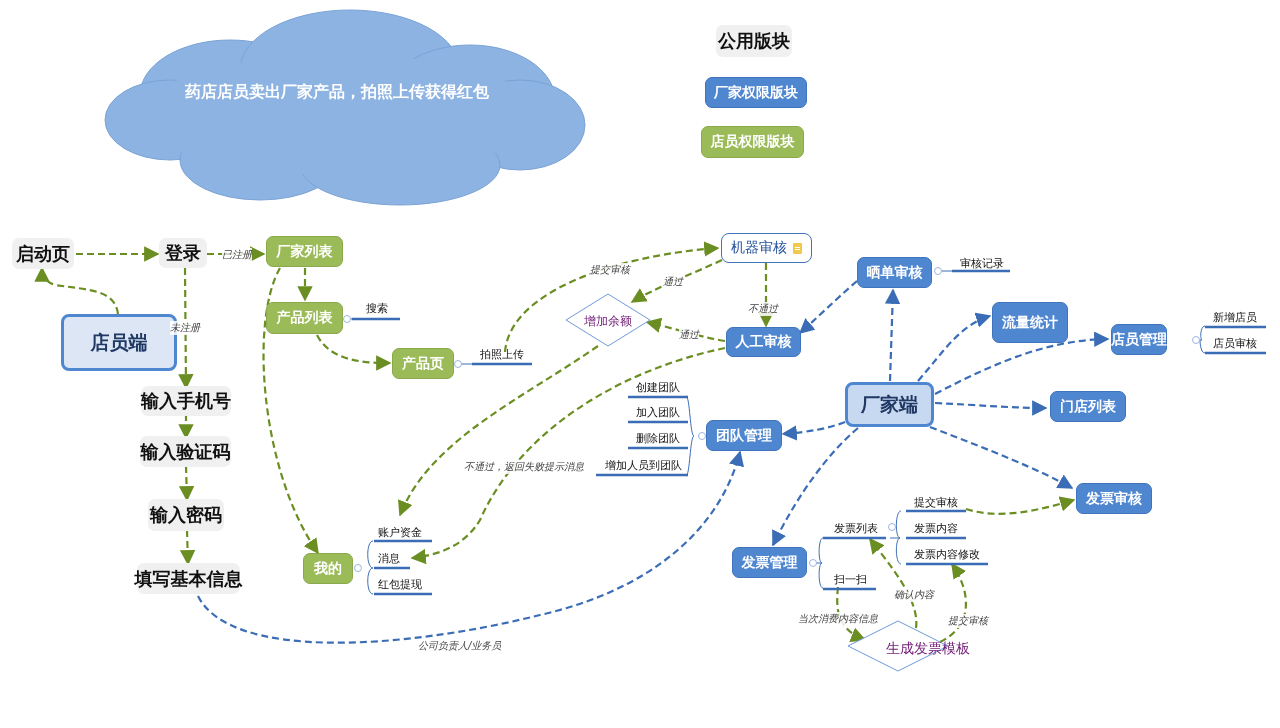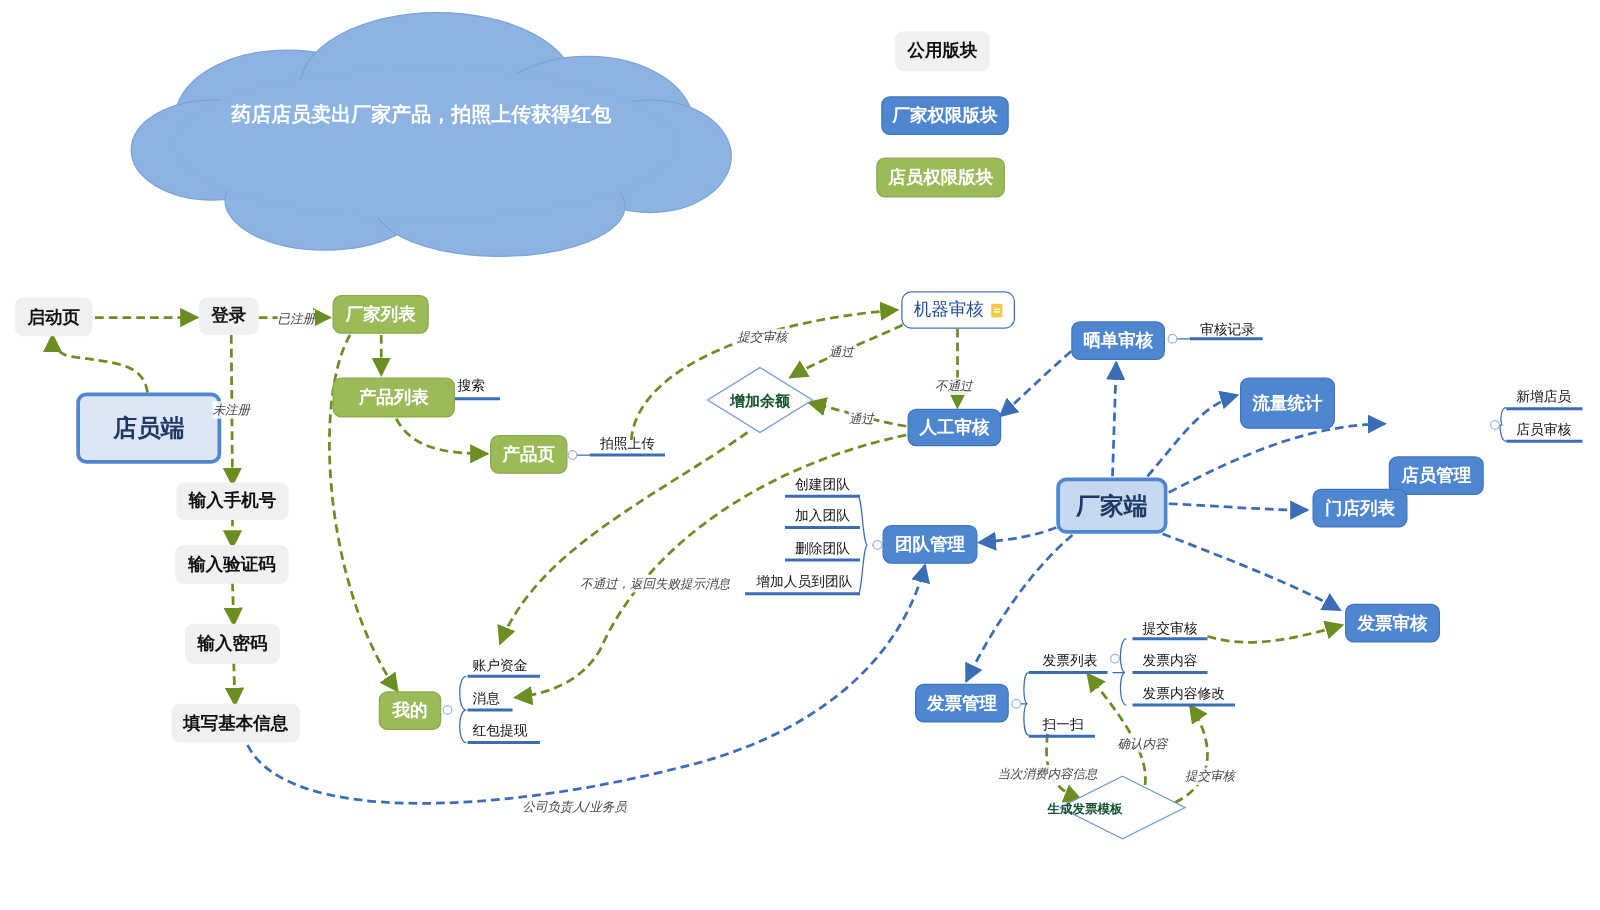--- a/index.html
+++ b/index.html
@@ -1,29 +1,29 @@
 <!DOCTYPE html>
 <html><head>
 <meta charset="utf-8">
 <style>
   html, body { margin:0; padding:0; background:#ffffff; }
   body { width:1280px; height:728px; position:relative; overflow:hidden;
          font-family:"DejaVu Sans","Liberation Sans",sans-serif; }
   svg#edges { position:absolute; left:0; top:0; width:1280px; height:728px; }
   .node { position:absolute; box-sizing:border-box; display:flex; align-items:center; justify-content:center;
           font-weight:bold; white-space:nowrap; border-radius:7px; }
-  .gray { background:#f0f0f0; color:#111; font-size:14px; }
+  .gray { background:#f0f0f0; color:#111; font-size:18px; }
   .green { background:#9bbb59; color:#fff; font-size:14px; border:1px solid #8aa94c; }
   .blue { background:#4f86d0; color:#fff; font-size:14px; border:1px solid #3f74bd; }
   .root { background:#dce6f4; color:#1f3864; font-size:19px; border:3px solid #4f86d0; border-radius:8px; }
   .white { background:#fff; color:#1f4e99; font-size:14px; font-weight:normal; border:1.5px solid #3f74bd; border-radius:8px; }
   .leaf { position:absolute; font-size:11px; color:#111; white-space:nowrap; text-align:center; }
   .elabel { position:absolute; font-size:10px; font-style:italic; color:#444; white-space:nowrap; background:rgba(255,255,255,0.85); }
   .cloud-text { position:absolute; left:185px; top:80px; color:#fff; font-weight:bold; font-size:16px; line-height:24px; }
-  .diamond-text { position:absolute; font-size:12px; color:#14532d; font-weight:bold; white-space:nowrap; }
+  .diamond-text { position:absolute; font-size:12px; color:#701a75; font-weight:normal; white-space:nowrap; }
   .doc-icon { display:inline-block; width:9px; height:11px; background:#f2c94c; margin-left:6px; border-radius:1px; position:relative; }
   .doc-icon::after { content:""; position:absolute; left:2px; top:4px; width:5px; height:1px; background:#fff; box-shadow:0 2px 0 #fff; }
 </style>
 </head>
 <body>
 
 <svg id="edges" xmlns="http://www.w3.org/2000/svg">
   <defs>
     <marker id="ag" viewBox="0 0 10 10" refX="9" refY="5" markerWidth="7" markerHeight="7" orient="auto">
       <path d="M0,0 L10,5 L0,10 z" fill="#6b8e23"></path>
@@ -128,44 +128,44 @@
 </div>
 
 <div class="node gray" style="left:716px;top:25px;width:76px;height:32px;">公用版块</div>
 <div class="node blue" style="left:705px;top:77px;width:102px;height:31px;font-family:Liberation Mono, monospace;">厂家权限版块</div>
 <div class="node green" style="left:701px;top:126px;width:103px;height:32px;">店员权限版块</div>
 
 <div class="node gray" style="left:12px;top:238px;width:62px;height:31px;">启动页</div>
 <div class="node gray" style="left:159px;top:238px;width:48px;height:30px;">登录</div>
 <div class="node root" style="left:61px;top:314px;width:116px;height:57px;">店员端</div>
 <div class="node green" style="left:266px;top:236px;width:77px;height:31px;">厂家列表</div>
-<div class="node green" style="left:266px;top:302px;width:98px;height:32px;">产品列表</div>
+<div class="node green" style="left:266px;top:302px;width:77px;height:32px;">产品列表</div>
 <div class="node green" style="left:392px;top:348px;width:62px;height:31px;">产品页</div>
 <div class="node green" style="left:303px;top:553px;width:50px;height:31px;">我的</div>
 <div class="node gray" style="left:141px;top:386px;width:90px;height:30px;">输入手机号</div>
 <div class="node gray" style="left:140px;top:436px;width:91px;height:31px;">输入验证码</div>
 <div class="node gray" style="left:148px;top:499px;width:76px;height:32px;">输入密码</div>
 <div class="node gray" style="left:137px;top:563px;width:103px;height:31px;">填写基本信息</div>
 
 <div class="node white" style="left:721px;top:233px;width:91px;height:30px;">
   <span>机器审核</span>
   <span class="doc-icon"></span>
 </div>
 <div class="node blue" style="left:726px;top:327px;width:75px;height:30px;">人工审核</div>
 <div class="diamond-text" style="left:584px;top:313px;">增加余额</div>
 <div class="node blue" style="left:706px;top:420px;width:76px;height:31px;">团队管理</div>
 
 <div class="node root" style="left:845px;top:382px;width:89px;height:45px;background:#c7d9f0;">厂家端</div>
 <div class="node blue" style="left:857px;top:257px;width:75px;height:31px;">晒单审核</div>
 <div class="node blue" style="left:992px;top:302px;width:76px;height:41px;">流量统计</div>
-<div class="node blue" style="left:1111px;top:324px;width:76px;height:31px;margin-top:41px;">店员管理</div>
+<div class="node blue" style="left:1111px;top:324px;width:56px;height:31px;">店员管理</div>
 <div class="node blue" style="left:1050px;top:391px;width:76px;height:31px;">门店列表</div>
 <div class="node blue" style="left:1076px;top:483px;width:76px;height:31px;">发票审核</div>
 <div class="node blue" style="left:732px;top:547px;width:75px;height:31px;">发票管理</div>
-<div class="diamond-text" style="left:838px;top:640px;font-size:10px;">生成发票模板</div>
+<div class="diamond-text" style="left:886px;top:640px;font-size:14px;">生成发票模板</div>
 
 <div class="leaf" style="left:366px;top:301px;">搜索</div>
 <div class="leaf" style="left:480px;top:347px;">拍照上传</div>
 <div class="leaf" style="left:378px;top:525px;">账户资金</div>
 <div class="leaf" style="left:378px;top:551px;">消息</div>
 <div class="leaf" style="left:378px;top:577px;">红包提现</div>
 <div class="leaf" style="left:636px;top:380px;">创建团队</div>
 <div class="leaf" style="left:636px;top:405px;">加入团队</div>
 <div class="leaf" style="left:636px;top:431px;">删除团队</div>
 <div class="leaf" style="left:605px;top:458px;">增加人员到团队</div>

